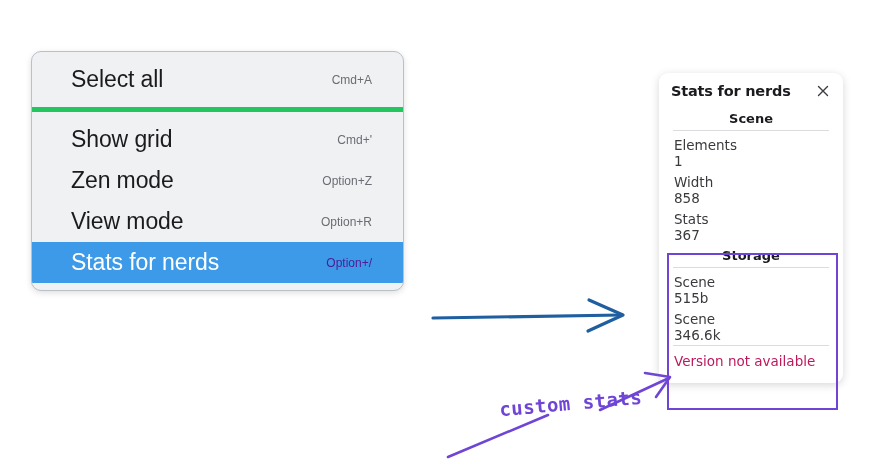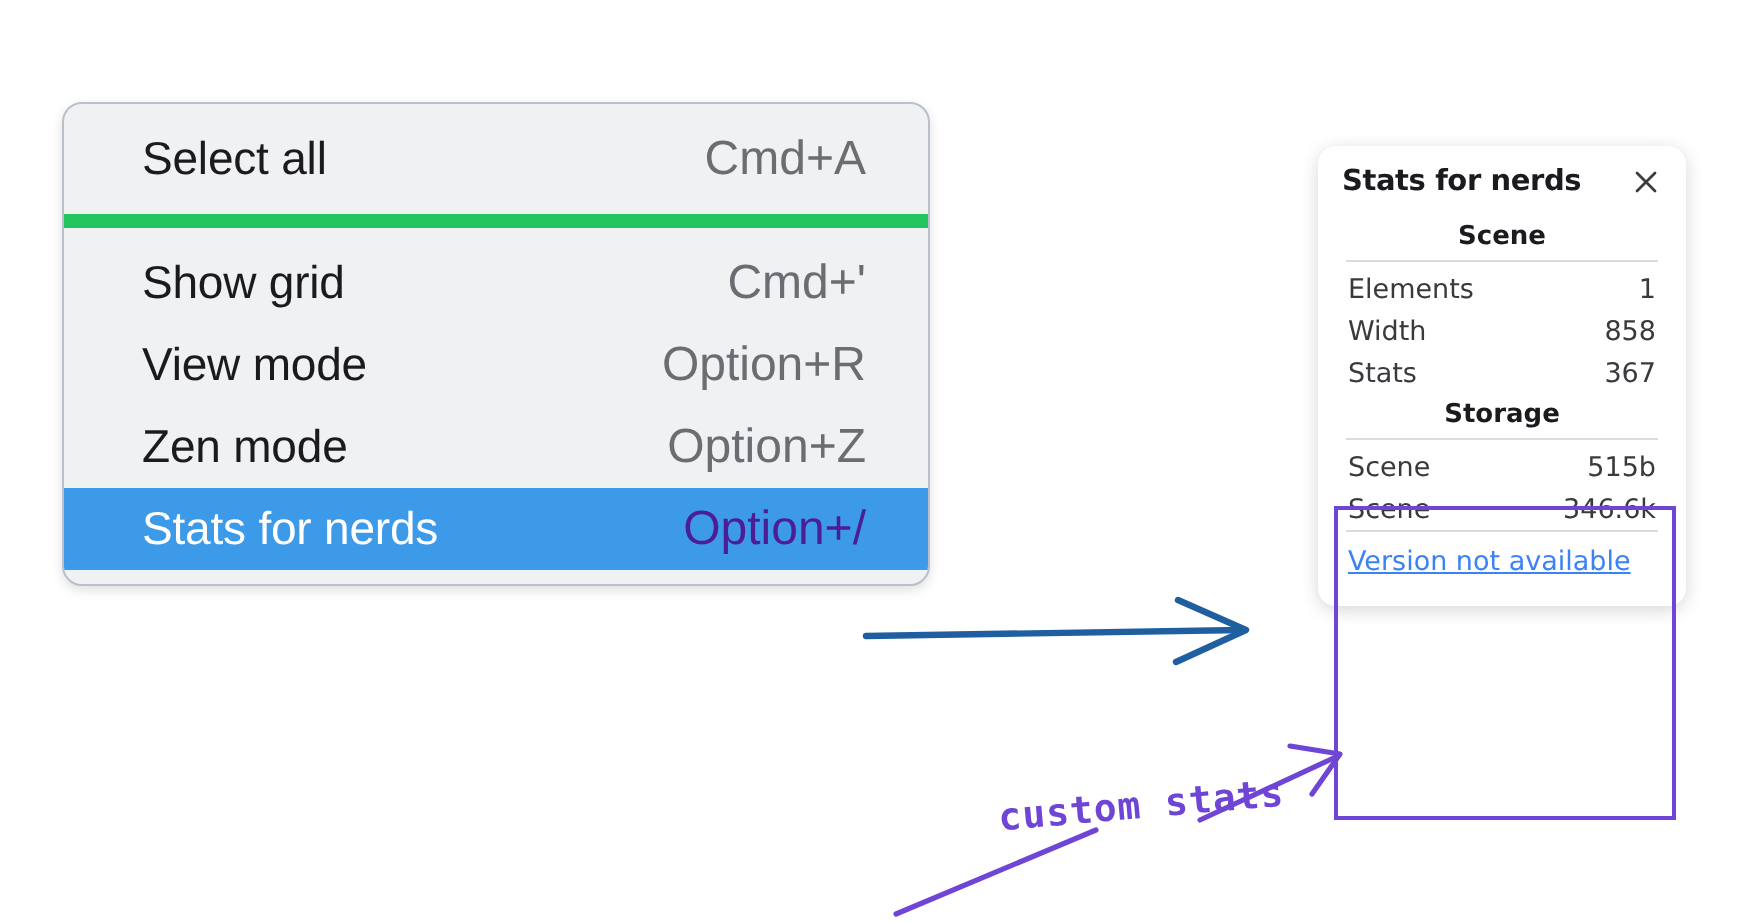--- a/index.html
+++ b/index.html
@@ -13,51 +13,51 @@
     font-family: "Liberation Sans", sans-serif;
     overflow: hidden;
     position: relative;
   }
 
   
   #context-menu {
     position: absolute;
     left: 31px;
     top: 51px;
-    width: 434px;
+    width: 373px;
     background: #f0f1f3;
     border: 1px solid #b9c0ca;
     border-radius: 10px;
     box-shadow: 0 2px 6px rgba(0,0,0,0.13);
     overflow: hidden;
     box-sizing: border-box;
   }
   .menu-section {
     padding: 7px 0;
   }
   .menu-section + .menu-section {
-    border-top: 7px solid #22c55e;
+    border-top: 5px solid #22c55e;
   }
   .menu-item {
     display: flex;
     align-items: center;
     justify-content: space-between;
     height: 41px;
     padding: 0 31px 0 39px;
     box-sizing: border-box;
     cursor: default;
   }
   .menu-item .mi-label {
     font-size: 23px;
     color: #1b1b1d;
     letter-spacing: -0.1px;
     white-space: nowrap;
   }
   .menu-item .mi-shortcut {
-    font-size: 24px;
+    font-size: 12px;
     color: #6a6d72;
     white-space: nowrap;
   }
   .menu-item.selected {
     background: #3d9ae8;
   }
   .menu-item.selected .mi-label { color: #ffffff; }
   .menu-item.selected .mi-shortcut { color: #4c1d95; }
 
   
@@ -103,27 +103,27 @@
     background: #dcdcde;
     margin: 0 2px 3px 2px;
   }
   .stat-row {
     display: flex;
     justify-content: space-between;
     align-items: baseline;
     font-size: 13.5px;
     color: #3a3a3e;
     padding: 2.5px 3px;
+    flex-direction: column;
   }
   .stat-full {
     font-size: 13.5px;
-    color: #3b82f6;
+    color: #be185d;
     padding: 4px 3px 2px 3px;
     white-space: nowrap;
-    text-decoration: underline;
   }
   #highlight-box {
     position: absolute;
     left: 667px;
     top: 253px;
     width: 171px;
     height: 157px;
     border: 2px solid #6f45d6;
     box-sizing: border-box;
     pointer-events: none;
@@ -160,26 +160,26 @@
       <span class="mi-shortcut">Cmd+A</span>
     </div>
   </div>
 
   <div class="menu-section">
     <div class="menu-item">
       <span class="mi-label">Show grid</span>
       <span class="mi-shortcut">Cmd+'</span>
     </div>
     <div class="menu-item">
+      <span class="mi-label">Zen mode</span>
+      <span class="mi-shortcut">Option+Z</span>
+    </div>
+    <div class="menu-item">
       <span class="mi-label">View mode</span>
       <span class="mi-shortcut">Option+R</span>
-    </div>
-    <div class="menu-item">
-      <span class="mi-label">Zen mode</span>
-      <span class="mi-shortcut">Option+Z</span>
     </div>
     <div class="menu-item selected">
       <span class="mi-label">Stats for nerds</span>
       <span class="mi-shortcut">Option+/</span>
     </div>
   </div>
 
 </div>
 
 <div id="stats-panel">

